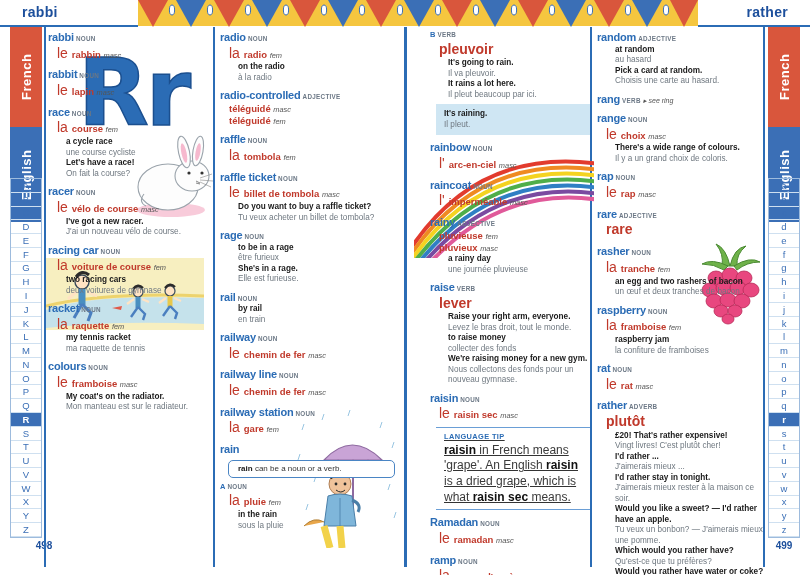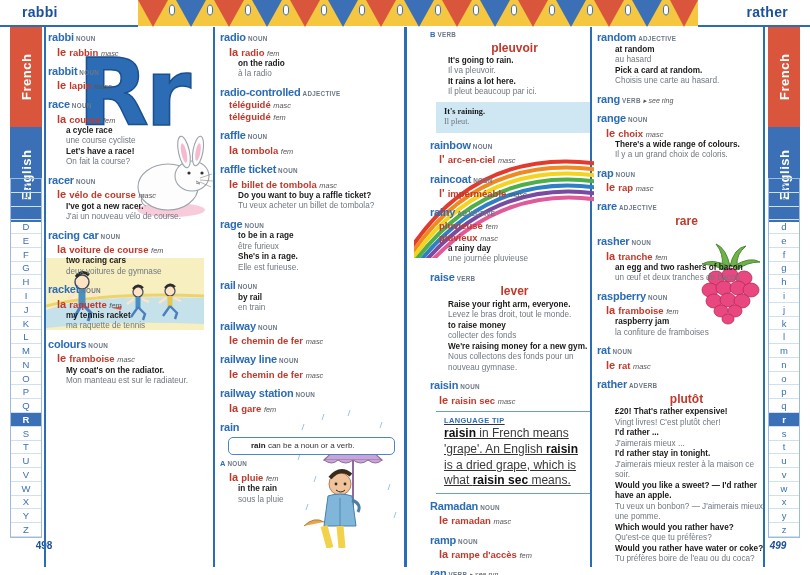--- a/index.html
+++ b/index.html
@@ -37,51 +37,51 @@
   
   .alpha { position:absolute; width:32px; top:178px; height:360px;
            display:flex; flex-direction:column; border:1px solid #9dbbdd; }
   .alpha.left  { left:10px; }
   .alpha.right { right:10px; }
   .alpha .a-cell { flex:1; display:flex; align-items:center; justify-content:center;
                    font-size:9.5px; color:#3b6fb6; border-bottom:1px solid #cfe0f0; }
   .alpha .a-cell.active { background:#3b6fb6; color:#fff; font-weight:bold; }
   .pagenum { position:absolute; width:32px; top:540px; text-align:center;
              font-size:10px; font-weight:bold; color:#1c4f9c; }
-  .pagenum.left { left:28px; } .pagenum.right { right:16px;font-style:italic; }
+  .pagenum.left { left:28px; } .pagenum.right { right:10px; }
 
   
   .spine { position:absolute; left:404px; top:27px; width:3px; height:540px; background:#2b6cb5; }
   .vrule { position:absolute; top:27px; width:2px; height:540px; background:#2b6cb5; }
 
   
   .col { position:absolute; top:30px; font-size:8.2px; line-height:1.28; color:#333; }
   .c1 { left:48px;  width:160px; }
   .c2 { left:220px; width:175px; }
   .c3 { left:430px; width:160px; }
   .c4 { left:597px; width:170px; }
 
   .entry { margin-bottom:5px; }
   .hw { color:#2b6cb5; font-weight:bold; font-size:11px; letter-spacing:-.2px; }
   .pos { color:#6b7785; font-size:6.3px; font-weight:bold; letter-spacing:.3px; margin-left:2px;
          text-transform:uppercase; }
   .xref { color:#555; font-size:7px; font-style:italic; }
   .tr { color:#c0392b; font-size:9.5px; font-weight:bold; padding-left:9px; }
-  .tr .art { font-weight:bold; font-size:11px; }
+  .tr .art { font-weight:normal; font-size:14px; }
   .gen { color:#555; font-weight:normal; font-style:italic; font-size:7.4px;margin-top:32px; }
   .ex-en { color:#1a1a1a; font-weight:bold; font-size:8.2px; padding-left:18px; }
   .ex-fr { color:#6f7880; font-size:8.2px; padding-left:18px; }
-  .sub { color:#c0392b; font-weight:bold; font-size:12px; padding-left:9px;text-align:center; }
+  .sub { color:#c0392b; font-weight:bold; font-size:14px; padding-left:9px; }
   .senseltr { font-weight:bold; color:#2b6cb5; font-size:7.5px; }
 
   
-  .notebox { border:1.3px solid #4a85c4; border-radius:5px; padding:3px 22px;
+  .notebox { border:1.3px solid #4a85c4; border-radius:5px; padding:3px 9px;
              font-size:8px; color:#333; margin:3px 0 4px 8px; background:#fff; }
   .notebox b { color:#1a1a1a; }
-  .bluebox { background:#cfe6f3; padding:5px 8px; margin:4px 0 4px 6px;font-family:Liberation Serif, serif; }
+  .bluebox { background:#cfe6f3; padding:5px 8px; margin:4px 0 4px 6px; }
   .bluebox .ex-en, .bluebox .ex-fr { padding-left:0; }
   .tipbox { border-top:1.6px solid #6a9ed6; border-bottom:1.6px solid #6a9ed6;
             padding:4px 2px 4px 8px; margin:4px 0 5px 6px;text-decoration:underline; }
   .tiptitle { color:#2b6cb5; font-weight:bold; font-size:7.4px; letter-spacing:.4px; margin-bottom:1px; }
   .tiptext { font-size:12px; color:#3a3a3a; line-height:1.3; }
   .tiptext b { color:#111; }
 
   
   .illus { position:absolute; }
   .bigR { position:absolute; left:78px; top:40px; font-size:92px; font-weight:bold;

